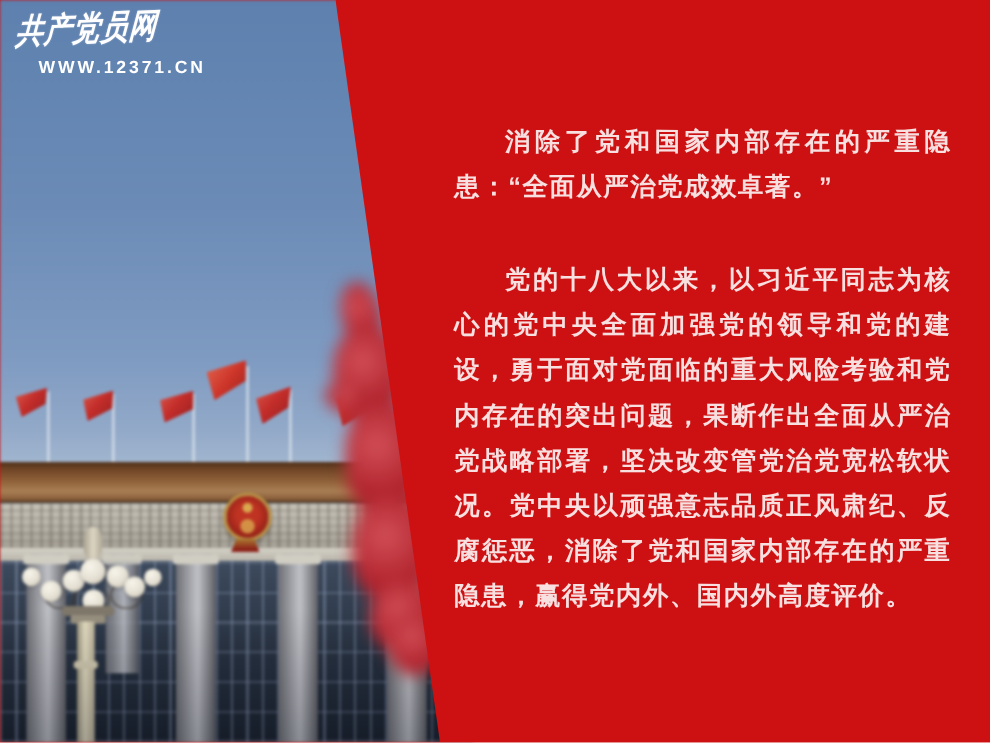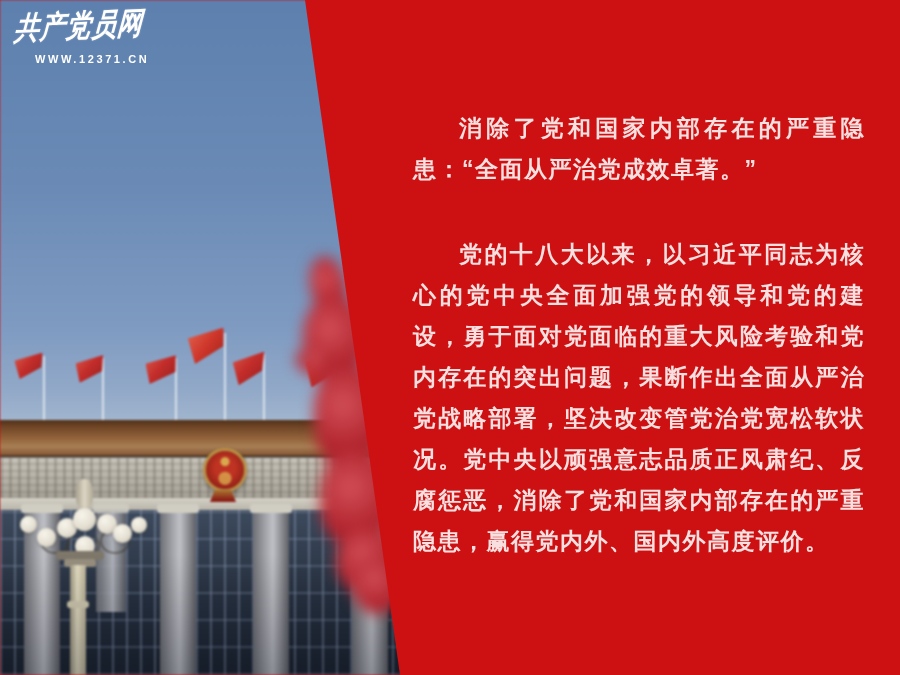--- a/index.html
+++ b/index.html
@@ -132,21 +132,21 @@
   }
 
   
   .logo { position:absolute; left:16px; top:8px; z-index:8; color:#ffffff; }
   .logo-script {
     font-family:"DejaVu Serif","Liberation Serif",serif;
     font-size:31px; font-weight:bold; font-style:italic; letter-spacing:1px;
     transform:scaleX(.8) skewX(-7deg) rotate(-2deg); transform-origin:left top;
     text-shadow:0 0 2px rgba(255,255,255,.45); white-space:nowrap;
   }
-  .logo-url { margin:3px 0 0 19px; font-size:11px; font-weight:bold; letter-spacing:2.6px; white-space:nowrap; }
+  .logo-url { margin:3px 0 0 19px; font-size:16px; font-weight:bold; letter-spacing:2.6px; white-space:nowrap; }
 
   
   .article {
     position:absolute; left:413px; top:108px; width:452px; z-index:6;
     color:#f8e0e0; font-size:23px; line-height:41px; font-weight:bold; letter-spacing:1.5px;
     text-align:justify; word-break:break-all;
   }
   .article p { margin:0 0 44px; text-indent:2em; }
   .article p:last-child { margin-bottom:12px; }
 </style>

